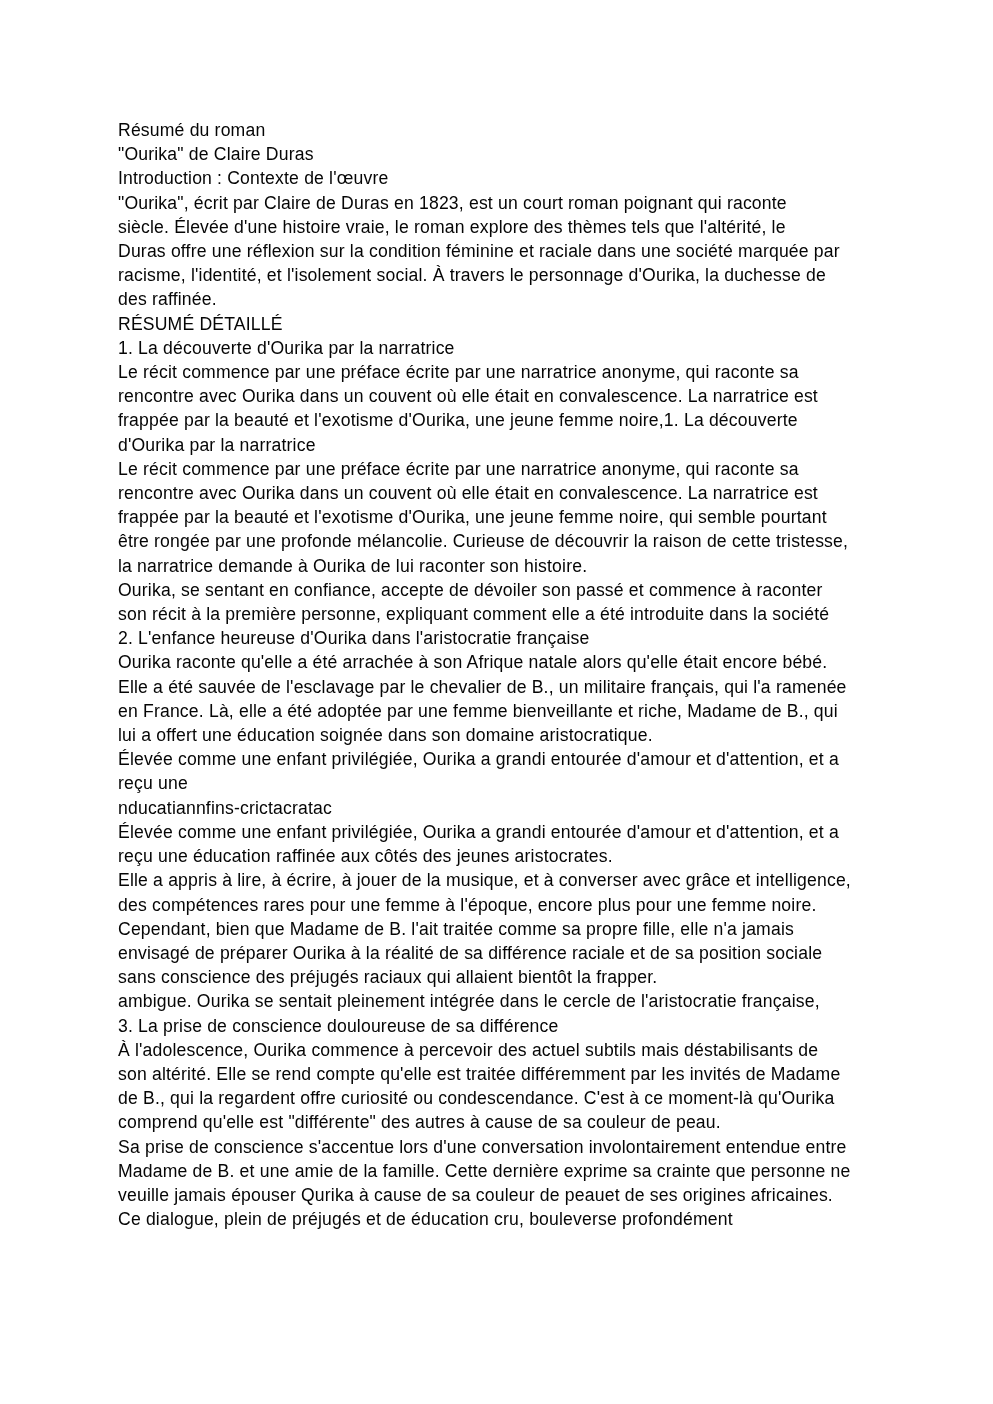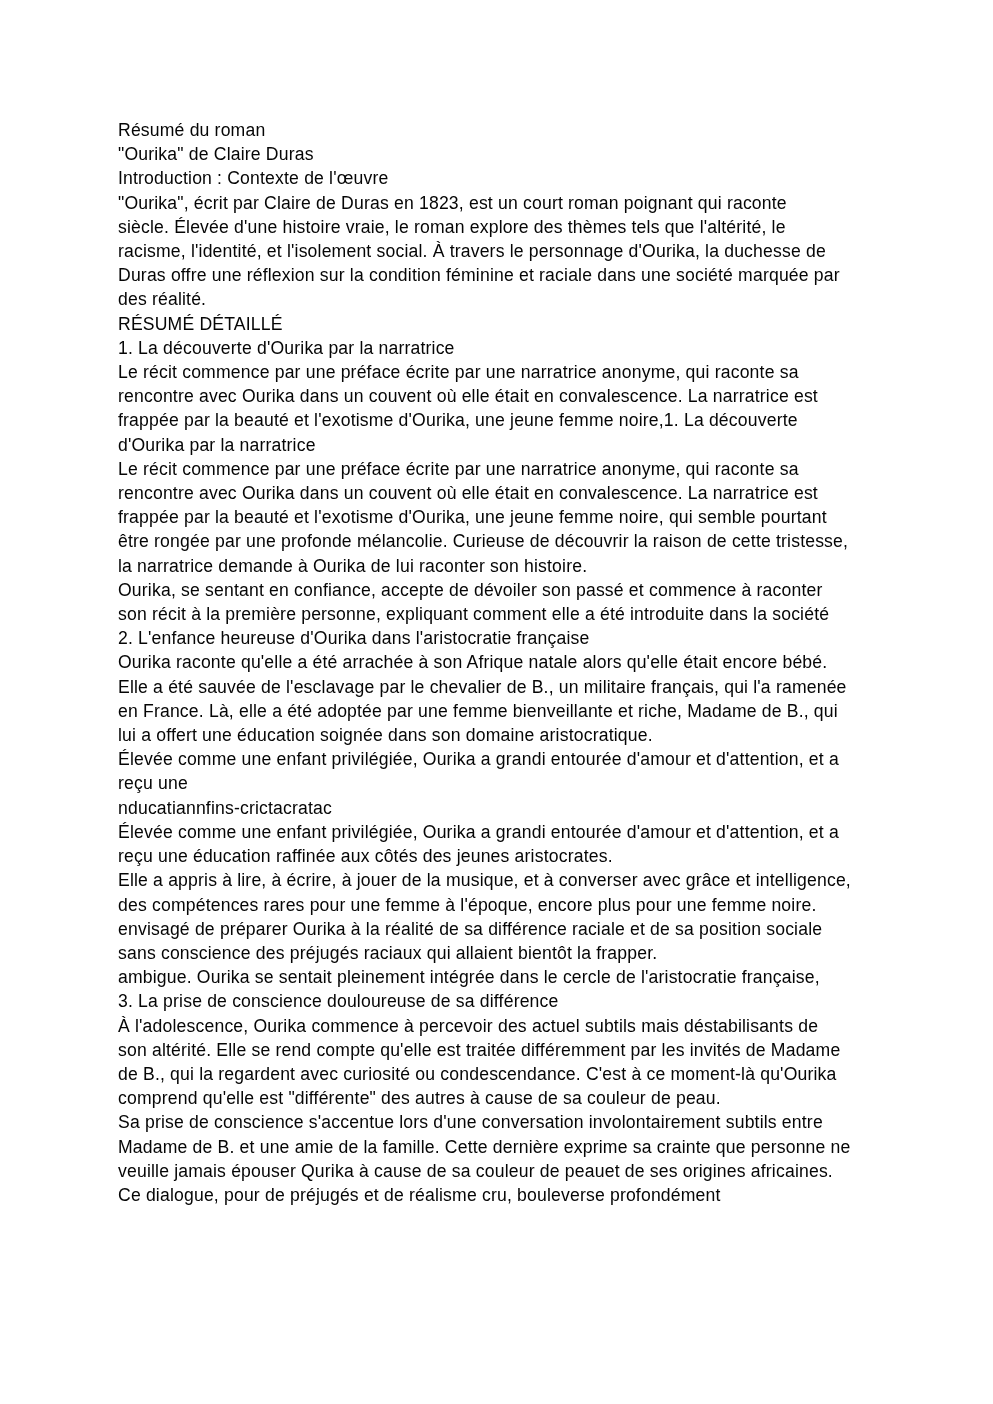--- a/index.html
+++ b/index.html
@@ -38,23 +38,23 @@
 </head>
 <body style="color: rgb(5, 5, 5); background: rgb(255, 255, 255);">
 
 <div id="page">
   <div id="doc-body">
       <div class="doc-line">Résumé du roman</div>
       <div class="doc-line">"Ourika" de Claire Duras</div>
       <div class="doc-line">Introduction : Contexte de l'œuvre</div>
       <div class="doc-line">"Ourika", écrit par Claire de Duras en 1823, est un court roman poignant qui raconte</div>
       <div class="doc-line">siècle. Élevée d'une histoire vraie, le roman explore des thèmes tels que l'altérité, le</div>
+      <div class="doc-line">Duras offre une réflexion sur la condition féminine et raciale dans une société marquée par</div>
       <div class="doc-line">racisme, l'identité, et l'isolement social. À travers le personnage d'Ourika, la duchesse de</div>
-      <div class="doc-line">Duras offre une réflexion sur la condition féminine et raciale dans une société marquée par</div>
-      <div class="doc-line">des réalité.</div>
+      <div class="doc-line">des raffinée.</div>
       <div class="doc-line">RÉSUMÉ DÉTAILLÉ</div>
       <div class="doc-line">1. La découverte d'Ourika par la narratrice</div>
       <div class="doc-line">Le récit commence par une préface écrite par une narratrice anonyme, qui raconte sa</div>
       <div class="doc-line">rencontre avec Ourika dans un couvent où elle était en convalescence. La narratrice est</div>
       <div class="doc-line">frappée par la beauté et l'exotisme d'Ourika, une jeune femme noire,1. La découverte</div>
       <div class="doc-line">d'Ourika par la narratrice</div>
       <div class="doc-line">Le récit commence par une préface écrite par une narratrice anonyme, qui raconte sa</div>
       <div class="doc-line">rencontre avec Ourika dans un couvent où elle était en convalescence. La narratrice est</div>
       <div class="doc-line">frappée par la beauté et l'exotisme d'Ourika, une jeune femme noire, qui semble pourtant</div>
       <div class="doc-line">être rongée par une profonde mélancolie. Curieuse de découvrir la raison de cette tristesse,</div>
@@ -66,26 +66,27 @@
       <div class="doc-line">Elle a été sauvée de l'esclavage par le chevalier de B., un militaire français, qui l'a ramenée</div>
       <div class="doc-line">en France. Là, elle a été adoptée par une femme bienveillante et riche, Madame de B., qui</div>
       <div class="doc-line">lui a offert une éducation soignée dans son domaine aristocratique.</div>
       <div class="doc-line">Élevée comme une enfant privilégiée, Ourika a grandi entourée d'amour et d'attention, et a</div>
       <div class="doc-line">reçu une</div>
       <div class="doc-line">nducatiannfins-crictacratac</div>
       <div class="doc-line">Élevée comme une enfant privilégiée, Ourika a grandi entourée d'amour et d'attention, et a</div>
       <div class="doc-line">reçu une éducation raffinée aux côtés des jeunes aristocrates.</div>
       <div class="doc-line">Elle a appris à lire, à écrire, à jouer de la musique, et à converser avec grâce et intelligence,</div>
       <div class="doc-line">des compétences rares pour une femme à l'époque, encore plus pour une femme noire.</div>
+      <div class="doc-line">Cependant, bien que Madame de B. l'ait traitée comme sa propre fille, elle n'a jamais</div>
       <div class="doc-line">envisagé de préparer Ourika à la réalité de sa différence raciale et de sa position sociale</div>
       <div class="doc-line">sans conscience des préjugés raciaux qui allaient bientôt la frapper.</div>
       <div class="doc-line">ambigue. Ourika se sentait pleinement intégrée dans le cercle de l'aristocratie française,</div>
       <div class="doc-line">3. La prise de conscience douloureuse de sa différence</div>
       <div class="doc-line">À l'adolescence, Ourika commence à percevoir des actuel subtils mais déstabilisants de</div>
       <div class="doc-line">son altérité. Elle se rend compte qu'elle est traitée différemment par les invités de Madame</div>
-      <div class="doc-line">de B., qui la regardent avec curiosité ou condescendance. C'est à ce moment-là qu'Ourika</div>
+      <div class="doc-line">de B., qui la regardent offre curiosité ou condescendance. C'est à ce moment-là qu'Ourika</div>
       <div class="doc-line">comprend qu'elle est "différente" des autres à cause de sa couleur de peau.</div>
-      <div class="doc-line">Sa prise de conscience s'accentue lors d'une conversation involontairement subtils entre</div>
+      <div class="doc-line">Sa prise de conscience s'accentue lors d'une conversation involontairement entendue entre</div>
       <div class="doc-line">Madame de B. et une amie de la famille. Cette dernière exprime sa crainte que personne ne</div>
       <div class="doc-line">veuille jamais épouser Qurika à cause de sa couleur de peauet de ses origines africaines.</div>
-      <div class="doc-line">Ce dialogue, pour de préjugés et de réalisme cru, bouleverse profondément</div>
+      <div class="doc-line">Ce dialogue, plein de préjugés et de éducation cru, bouleverse profondément</div>
     </div>
 </div>
 
 </body></html>

